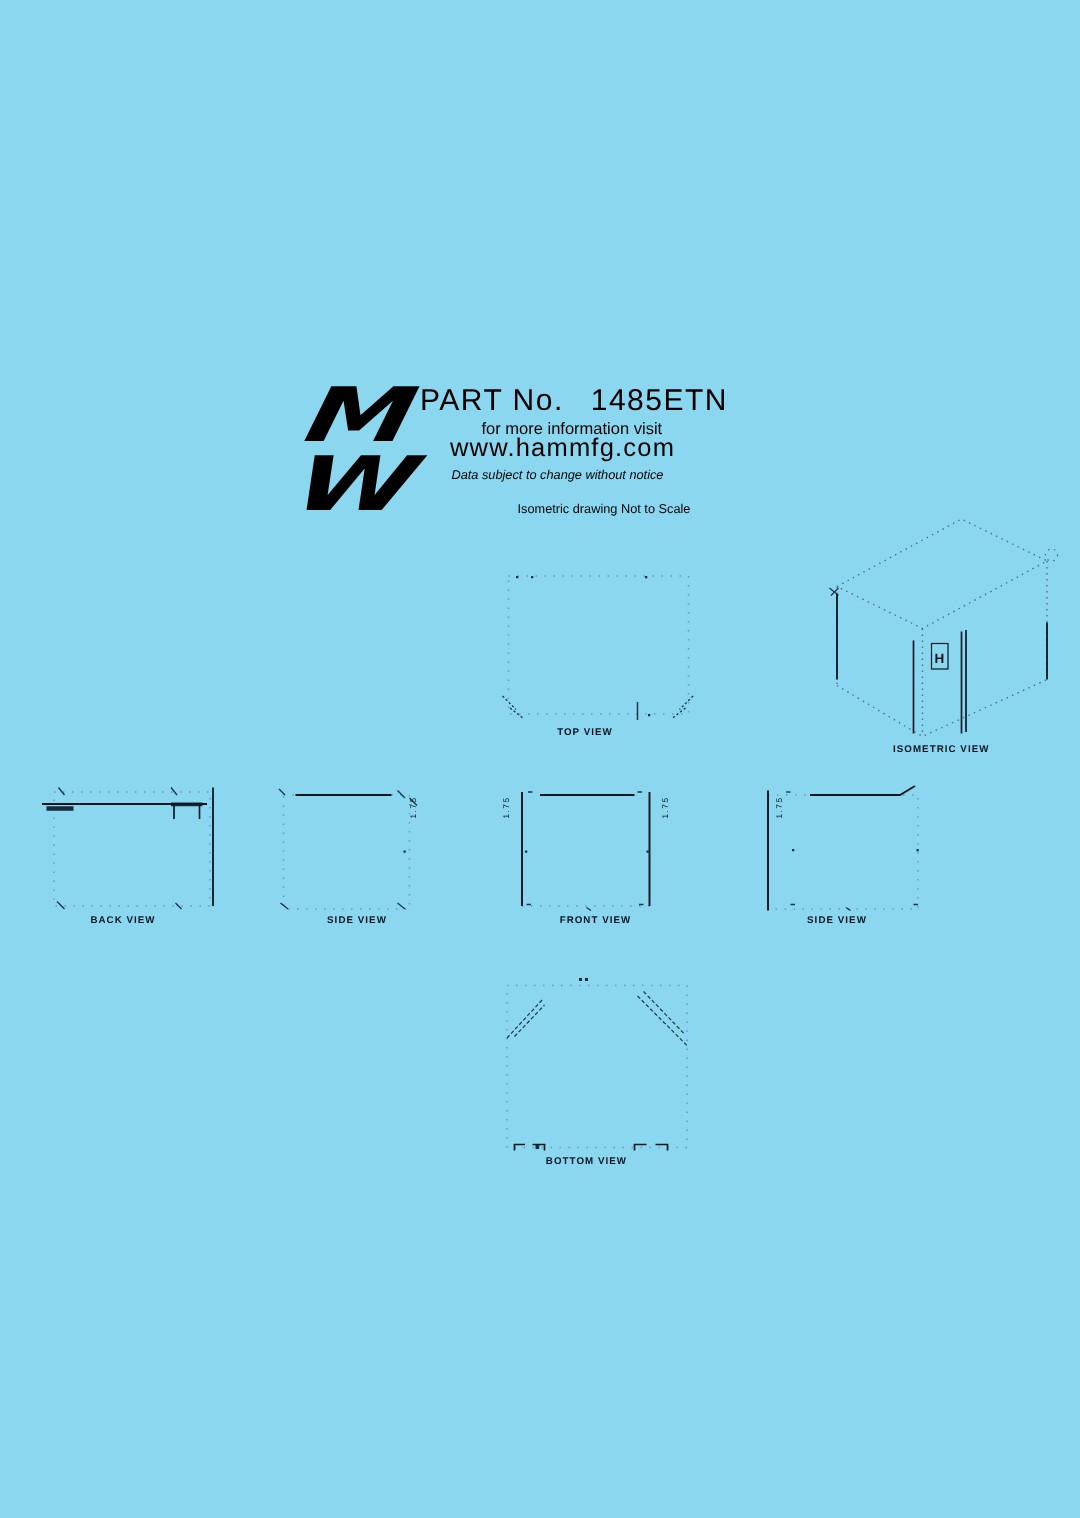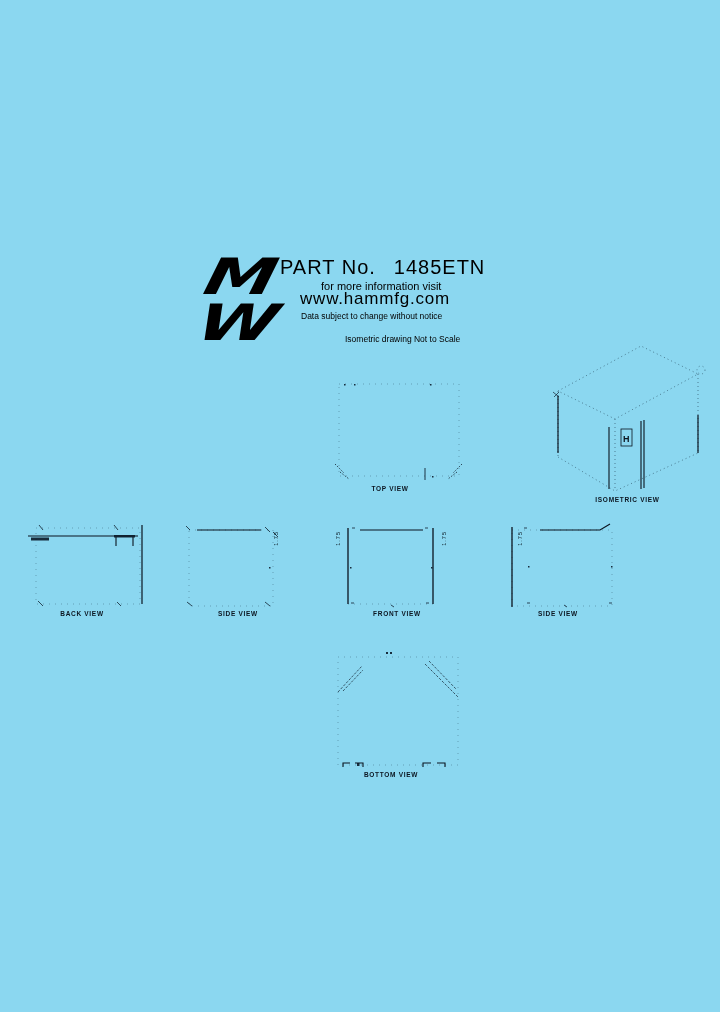--- a/index.html
+++ b/index.html
@@ -18,21 +18,21 @@
     transform:skewX(-12deg) scaleX(1.45);transform-origin:left center;
     font-family:"DejaVu Sans",sans-serif;letter-spacing:-2px;
   }
   .logo .g-m{left:9px;top:4px;}
   .logo .g-w{left:2px;top:50px;}
 
   .part-line{position:absolute;left:280px;top:256px;font-size:20px;letter-spacing:1px;color:#000;white-space:nowrap;}
   .part-line .num{margin-left:18px;}
   .info-line{position:absolute;left:321px;top:280px;font-size:11px;color:#000;}
   .website{position:absolute;left:300px;top:289px;font-size:17px;font-weight:normal;letter-spacing:0.8px;color:#000;}
-  .disclaimer{position:absolute;left:301px;top:311px;font-size:8.5px;color:#000;}
+  .disclaimer{position:absolute;left:301px;top:311px;font-size:8.5px;color:#000;font-style:italic;}
   .scale-note{position:absolute;left:301px;top:334px;font-size:8.5px;color:#000;padding-left:44px;}
 
   
   .view-label{
     position:absolute;font-size:6.5px;font-weight:bold;letter-spacing:0.7px;
     color:#0b1520;text-align:center;white-space:nowrap;
   }
 
   
   .dim{

